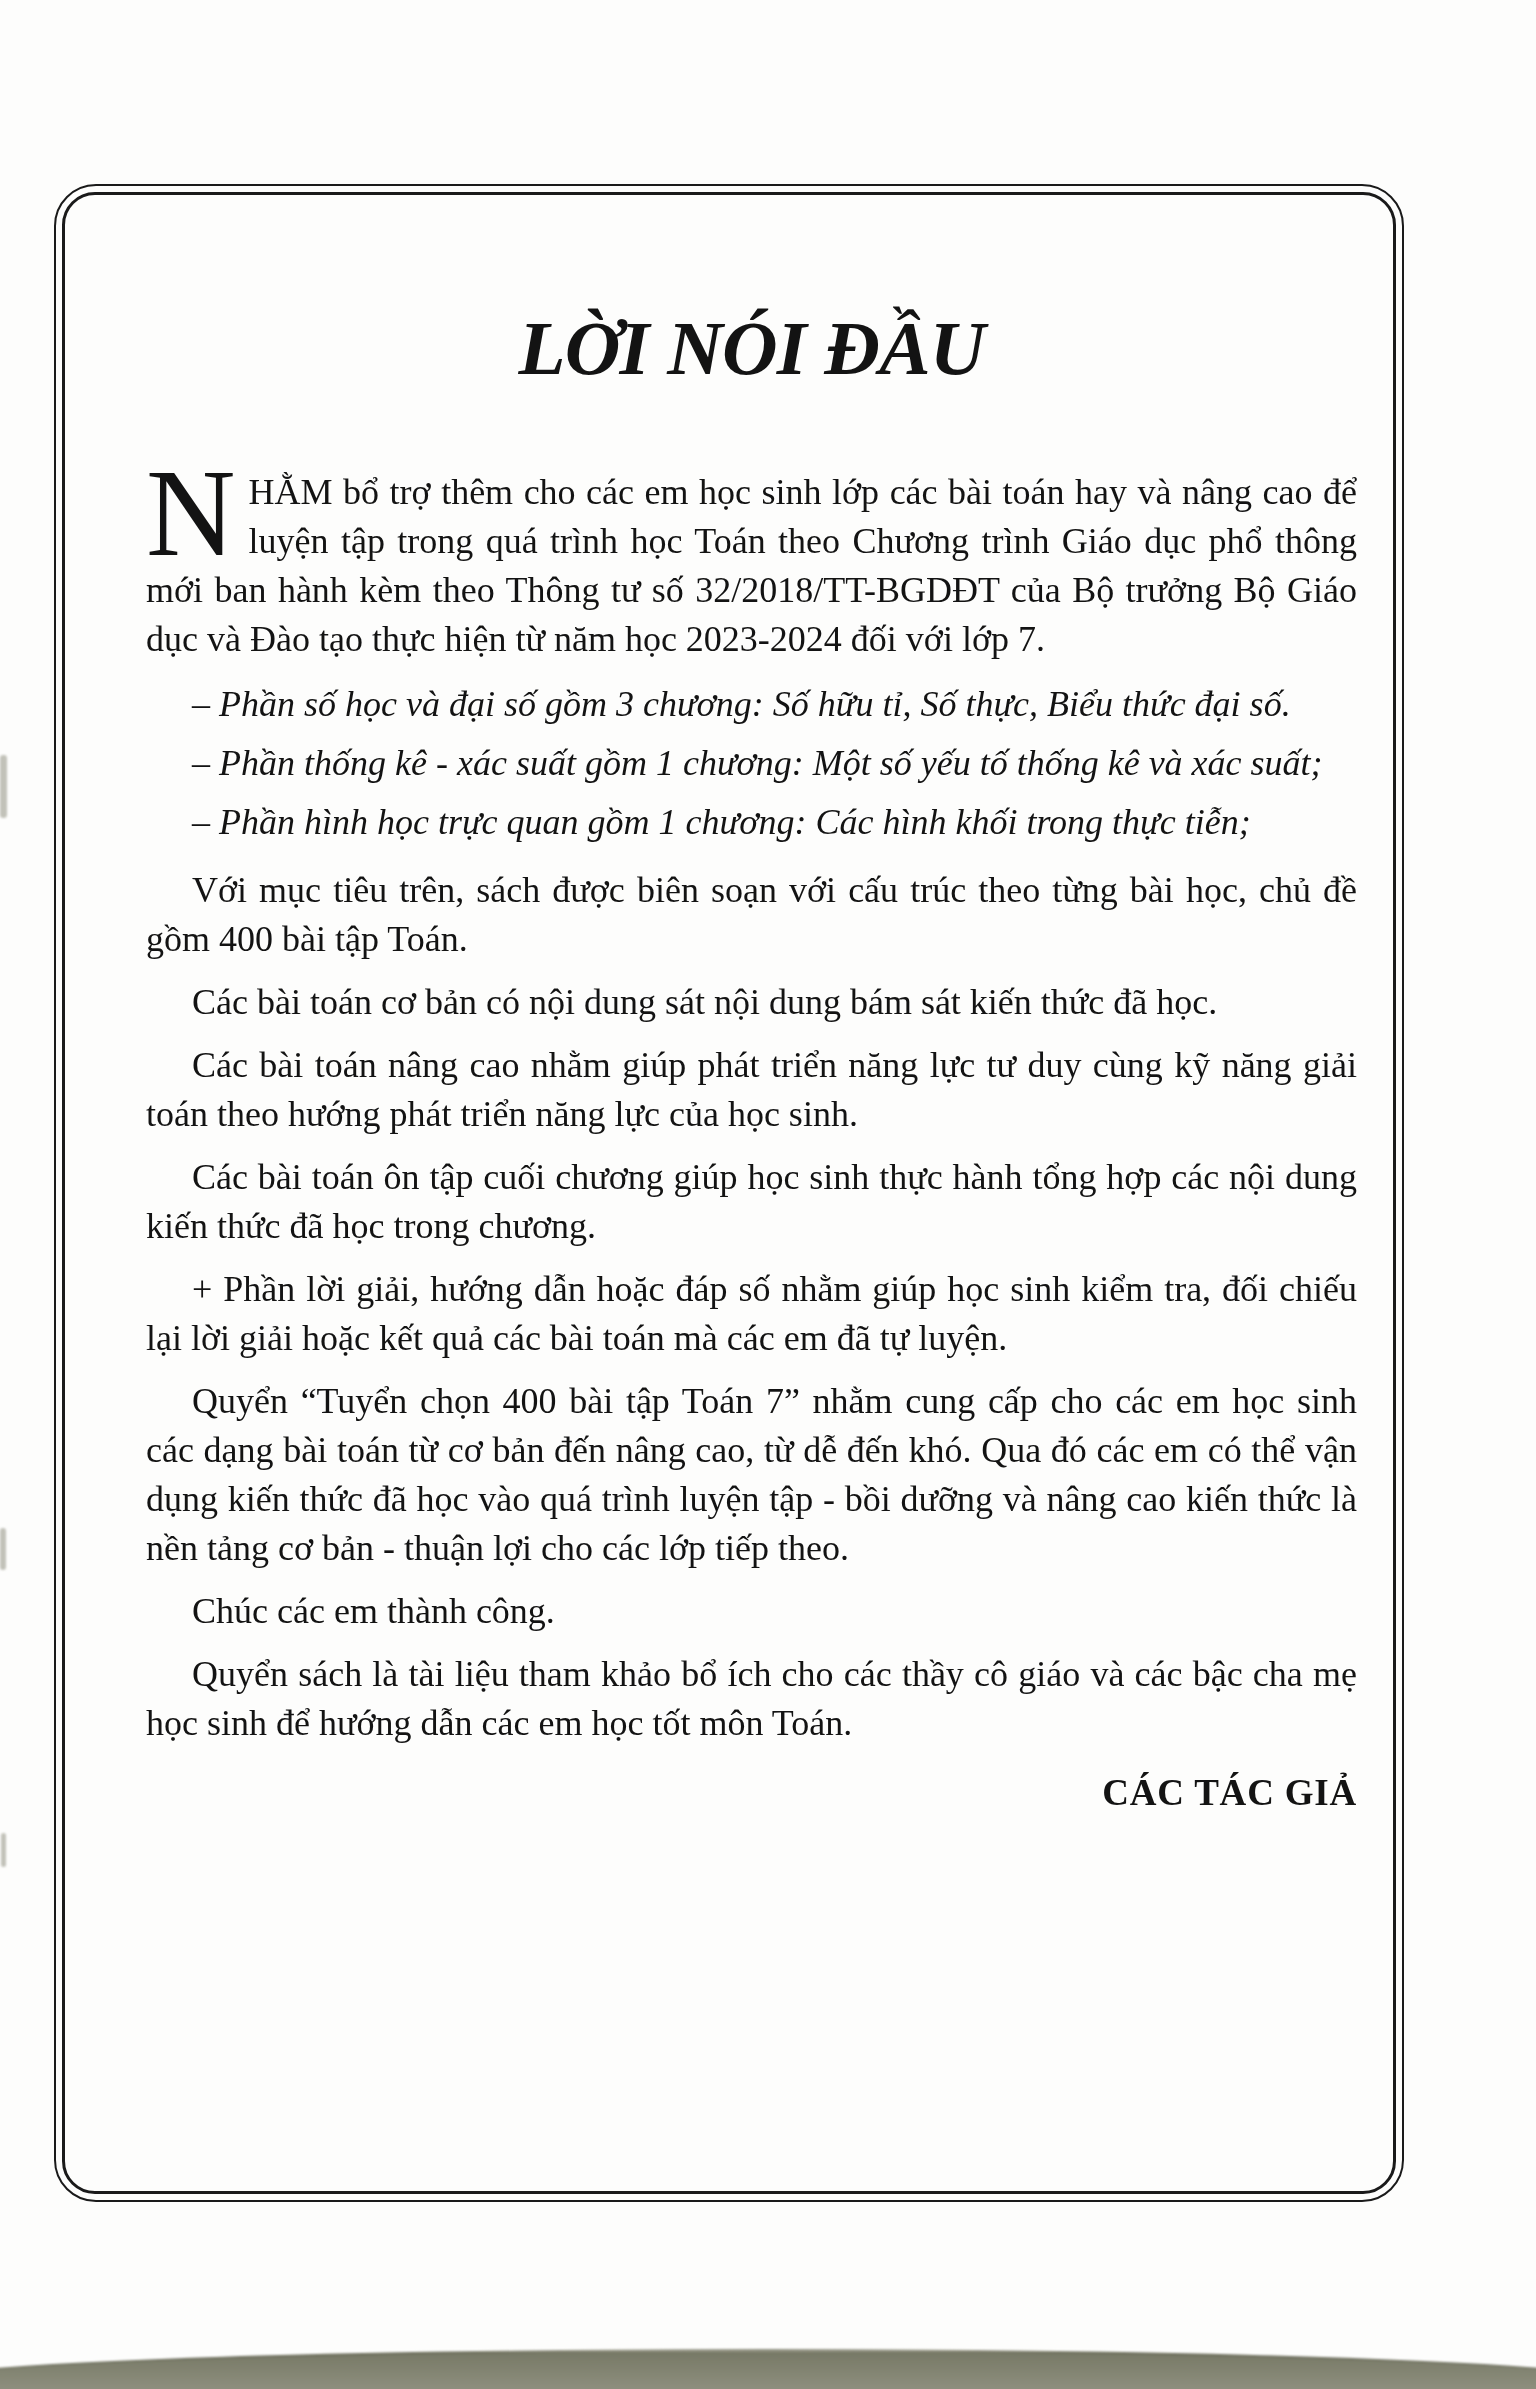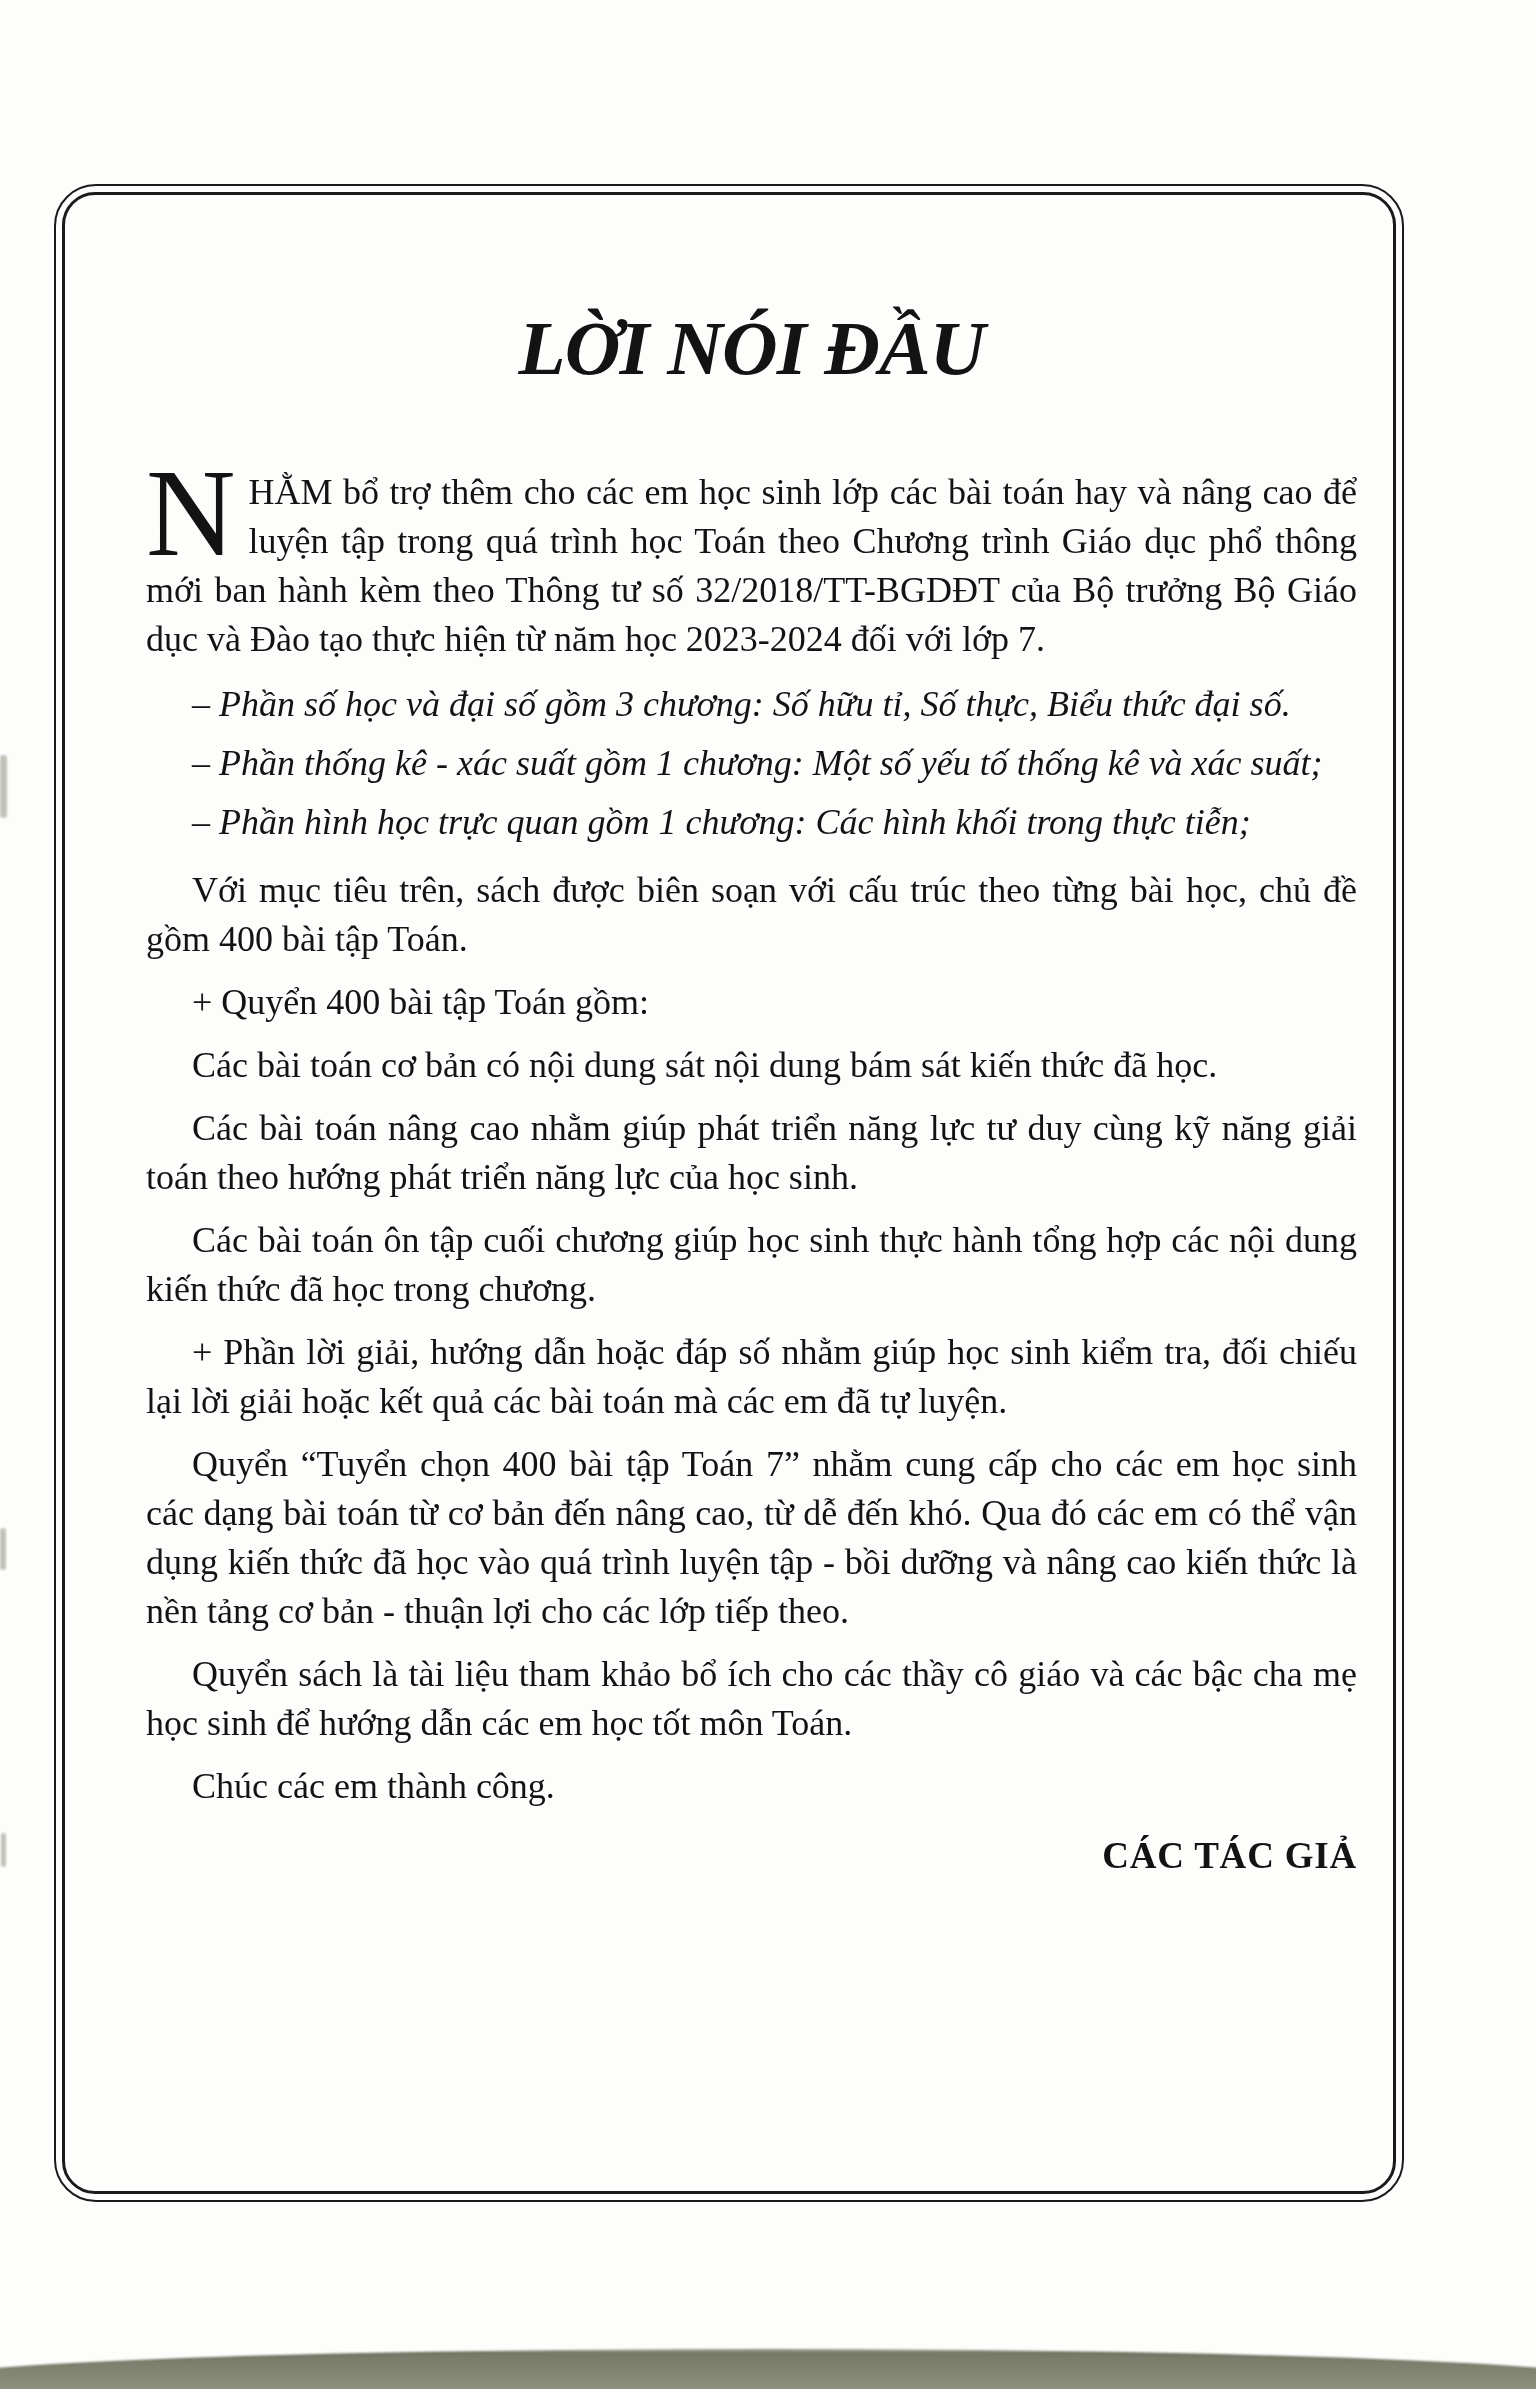--- a/index.html
+++ b/index.html
@@ -122,28 +122,27 @@
       <p class="para dropcap-para"><span class="dropcap">N</span><span>HẰM bổ trợ thêm cho các em học sinh lớp các bài toán hay và nâng cao để luyện tập trong quá trình học Toán theo Chương trình Giáo dục phổ thông mới ban hành kèm theo Thông tư số 32/2018/TT-BGDĐT của Bộ trưởng Bộ Giáo dục và Đào tạo thực hiện từ năm học 2023-2024 đối với lớp 7.</span></p>
 
 
       <ul class="list">
         <li>– Phần số học và đại số gồm 3 chương: Số hữu tỉ, Số thực, Biểu thức đại số.</li>
         <li>– Phần thống kê - xác suất gồm 1 chương: Một số yếu tố thống kê và xác suất;</li>
         <li>– Phần hình học trực quan gồm 1 chương: Các hình khối trong thực tiễn;</li>
       </ul>
 
       <p class="para">Với mục tiêu trên, sách được biên soạn với cấu trúc theo từng bài học, chủ đề gồm 400 bài tập Toán.</p>
-      <p class="para">+ Quyển 400 bài tập Toán gồm:</p>
       <p class="para">Các bài toán cơ bản có nội dung sát nội dung bám sát kiến thức đã học.</p>
       <p class="para">Các bài toán nâng cao nhằm giúp phát triển năng lực tư duy cùng kỹ năng giải toán theo hướng phát triển năng lực của học sinh.</p>
       <p class="para">Các bài toán ôn tập cuối chương giúp học sinh thực hành tổng hợp các nội dung kiến thức đã học trong chương.</p>
       <p class="para">+ Phần lời giải, hướng dẫn hoặc đáp số nhằm giúp học sinh kiểm tra, đối chiếu lại lời giải hoặc kết quả các bài toán mà các em đã tự luyện.</p>
       <p class="para">Quyển “Tuyển chọn 400 bài tập Toán 7” nhằm cung cấp cho các em học sinh các dạng bài toán từ cơ bản đến nâng cao, từ dễ đến khó. Qua đó các em có thể vận dụng kiến thức đã học vào quá trình luyện tập - bồi dưỡng và nâng cao kiến thức là nền tảng cơ bản - thuận lợi cho các lớp tiếp theo.</p>
+      <p class="para">Chúc các em thành công.</p>
       <p class="para">Quyển sách là tài liệu tham khảo bổ ích cho các thầy cô giáo và các bậc cha mẹ học sinh để hướng dẫn các em học tốt môn Toán.</p>
-      <p class="para">Chúc các em thành công.</p>
 
       <p class="para sig">CÁC TÁC GIẢ</p>
 
     </div>
   </div>
 
   <div class="edge-mark m1"></div>
   <div class="edge-mark m2"></div>
   <div class="edge-mark m3"></div>
   <div class="scan-bottom"></div>

